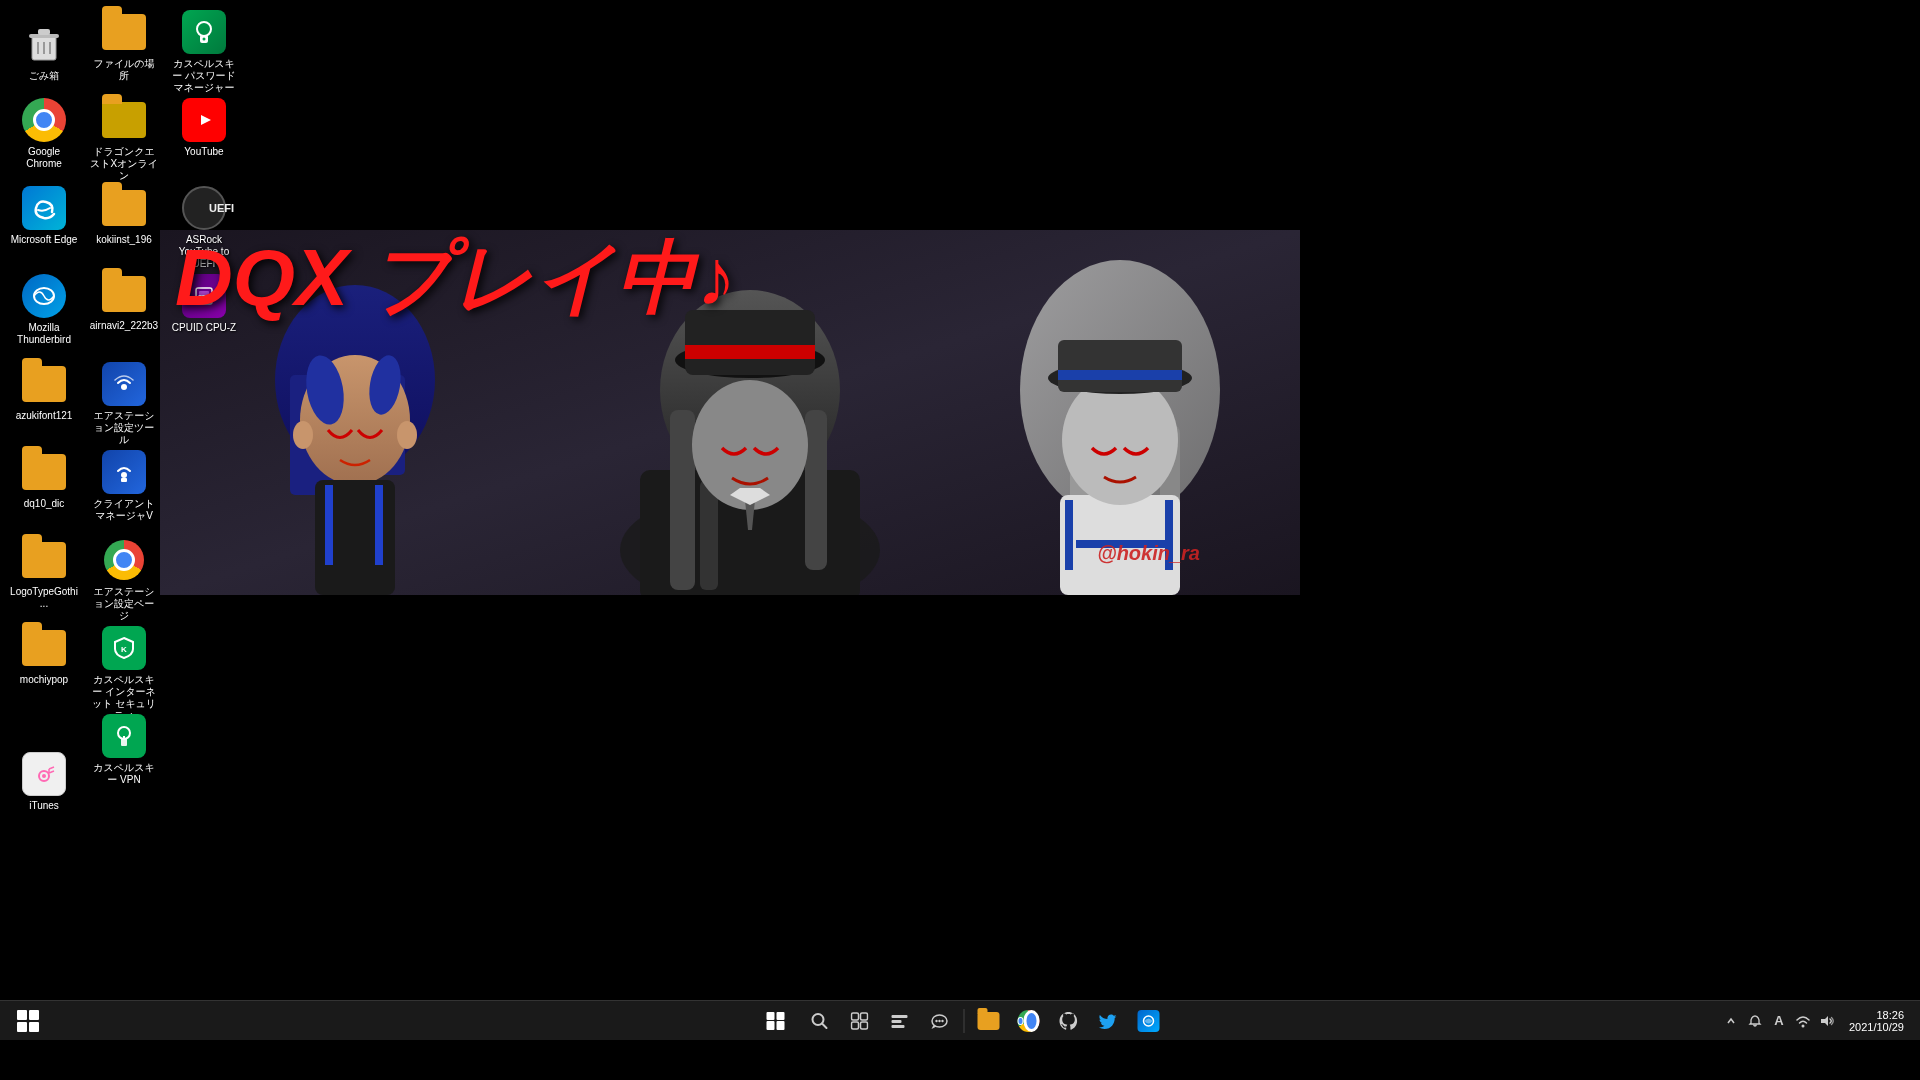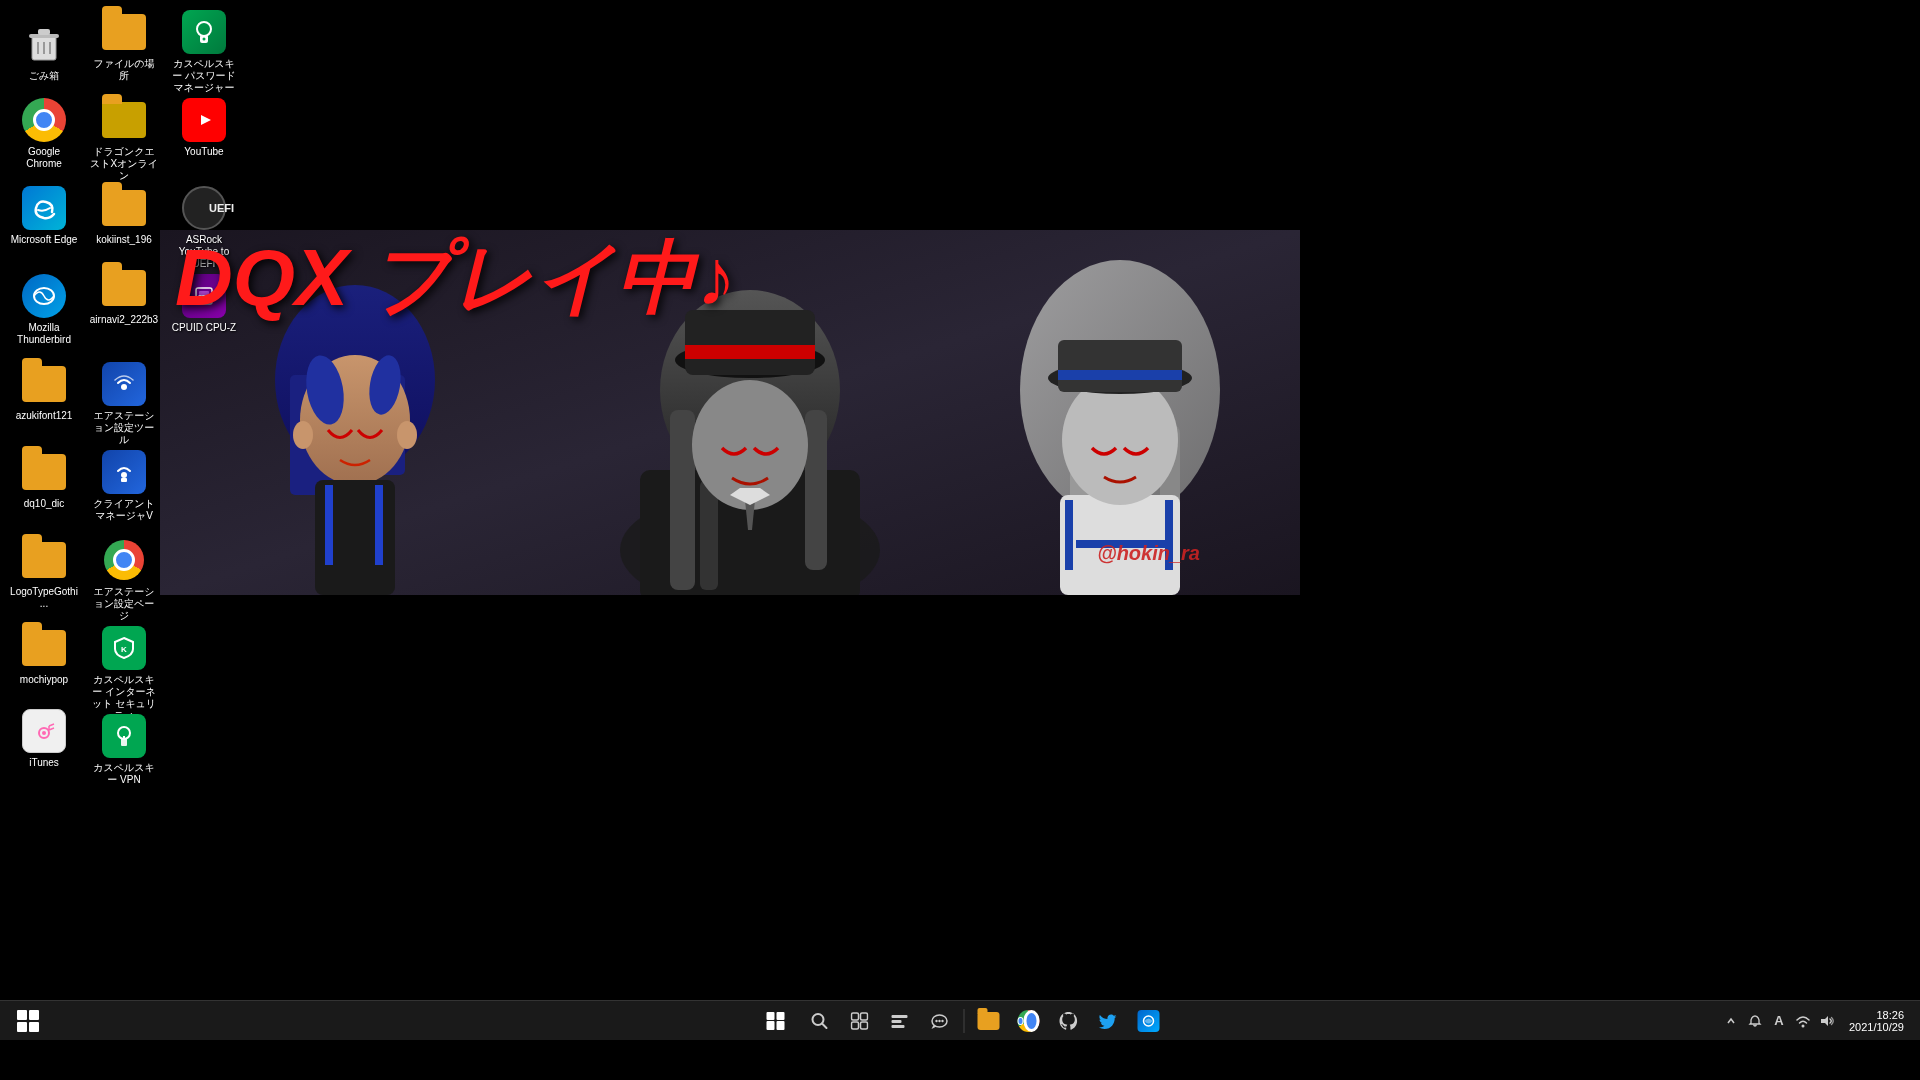--- a/index.html
+++ b/index.html
@@ -464,21 +464,21 @@
       <div class="app-icon" style="background:linear-gradient(135deg,#0068c4,#00a2e8);border-radius:50%;">
         <svg width="28" height="28" viewBox="0 0 28 28">
             <ellipse cx="14" cy="14" rx="10" ry="8" fill="none" stroke="white" stroke-width="2"></ellipse>
             <path d="M4,14 Q10,6 14,14 Q18,22 24,14" fill="none" stroke="white" stroke-width="1.5"></path>
           </svg>
       </div>
     </div>
     <div class="icon-label">Mozilla Thunderbird</div>
   </div>
 
-  <div class="icon-item" style="left:82px;top:258px;">
+  <div class="icon-item" style="left:82px;top:264px;">
     <div class="icon-img">
       <div class="folder-icon"></div>
     </div>
     <div class="icon-label">airnavi2_222b3</div>
   </div>
 
   <div class="icon-item" style="left:162px;top:266px;">
     <div class="icon-img">
       <div class="app-icon" style="background:linear-gradient(135deg,#550077,#8800aa);">
         <svg width="26" height="26" viewBox="0 0 26 26">
@@ -557,21 +557,21 @@
       <div class="kaspersky-icon">
         <svg width="26" height="26" viewBox="0 0 26 26">
             <path d="M13,3 L22,7 L22,14 Q22,20 13,23 Q4,20 4,14 L4,7 Z" fill="none" stroke="white" stroke-width="2"></path>
             <text x="13" y="17" text-anchor="middle" font-size="8" fill="white" font-weight="bold">K</text>
           </svg>
       </div>
     </div>
     <div class="icon-label">カスペルスキー インターネット セキュリティ</div>
   </div>
 
-  <div class="icon-item" style="left:2px;top:701px;">
+  <div class="icon-item" style="left:2px;top:744px;">
     <div class="icon-img">
       <div class="app-icon" style="background:#f0f0f0;border-radius:8px;border:1px solid #ccc;">
         <svg width="26" height="26" viewBox="0 0 26 26">
             <circle cx="13" cy="15" r="5" fill="none" stroke="#ff69b4" stroke-width="2"></circle>
             <circle cx="13" cy="15" r="2" fill="#ff69b4"></circle>
             <line x1="18" y1="8" x2="23" y2="6" stroke="#ff69b4" stroke-width="1.5"></line>
             <line x1="18" y1="12" x2="23" y2="10" stroke="#ff69b4" stroke-width="1.5"></line>
             <line x1="18" y1="8" x2="18" y2="12" stroke="#ff69b4" stroke-width="1.5"></line>
           </svg>
       </div>

